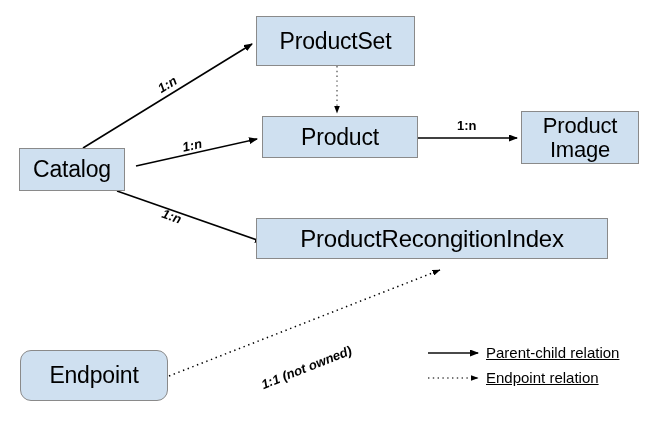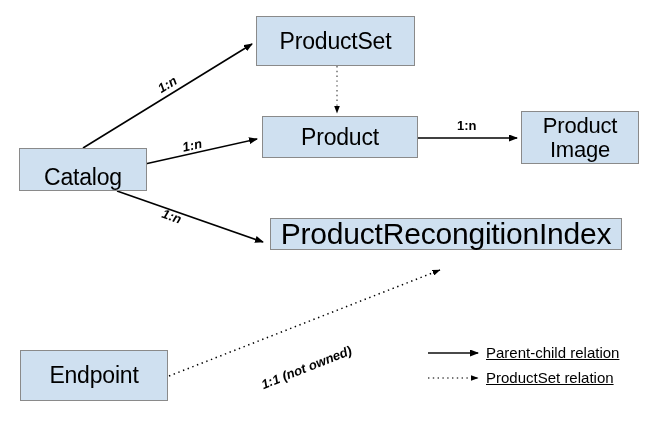--- a/index.html
+++ b/index.html
@@ -35,26 +35,26 @@
     text-align: center;
     color: #000000;
     line-height: 1.08;
     letter-spacing: -0.2px;
   }
   .node-label {
     display: block;
     width: 100%;
     white-space: pre-line;
   }
-  #node-catalog        { left: 19px;  top: 148px; width: 128px; height: 43px; font-size: 23px; align-items: flex-end; }
+  #node-catalog        { left: 19px;  top: 148px; width: 106px; height: 43px; font-size: 23px; }
   #node-productset     { left: 256px; top: 16px;  width: 159px; height: 50px; font-size: 23px; }
   #node-product        { left: 262px; top: 116px; width: 156px; height: 42px; font-size: 23px; }
   #node-productimage   { left: 521px; top: 111px; width: 118px; height: 53px; font-size: 22px; }
-  #node-pri            { left: 270px; top: 218px; width: 352px; height: 32px; font-size: 30px; }
-  #node-endpoint       { left: 20px;  top: 350px; width: 148px; height: 51px; font-size: 23px; }
+  #node-pri            { left: 256px; top: 218px; width: 352px; height: 41px; font-size: 24px; }
+  #node-endpoint       { left: 20px;  top: 350px; width: 148px; height: 51px; font-size: 23px; border-radius: 11px; }
 
   .edge-label {
     position: absolute;
     font-size: 13px;
     font-weight: bold;
     font-style: italic;
     color: #000000;
     white-space: nowrap;
     transform-origin: 0 0;
   }
@@ -132,15 +132,15 @@
 
   <div class="edge-label" style="left:165px; top:206px; transform: rotate(19.2deg);">1:n</div>
 
 
   <div class="edge-label plain" style="left:457px; top:118px;">1:n</div>
 
   <div class="edge-label" style="left:259px; top:378px; transform: rotate(-21.5deg);">1:1 (not owned)</div>
 
   <div class="legend-label" style="left:486px; top:344px;">Parent-child relation</div>
 
-  <div class="legend-label" style="left:486px; top:369px;">ProductSet relation</div>
+  <div class="legend-label" style="left:486px; top:369px;">Endpoint relation</div>
 
 </div>
 
 </body></html>

